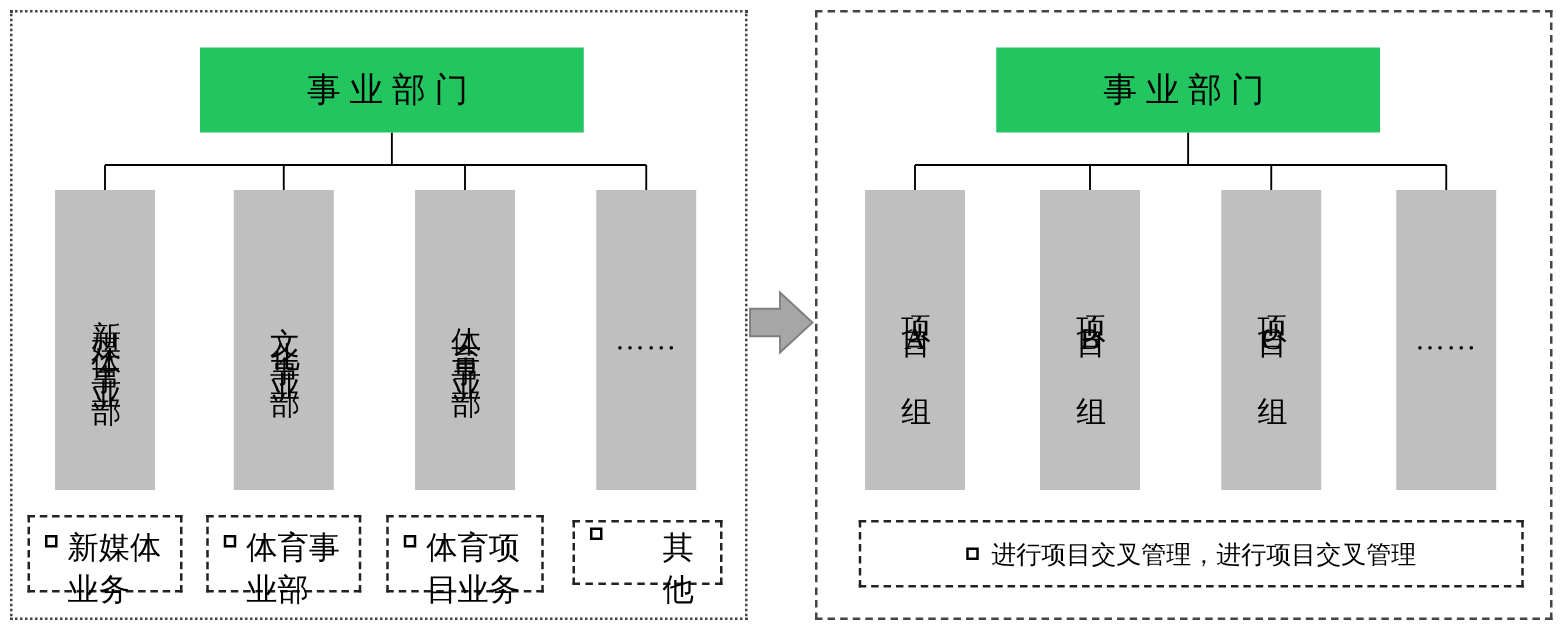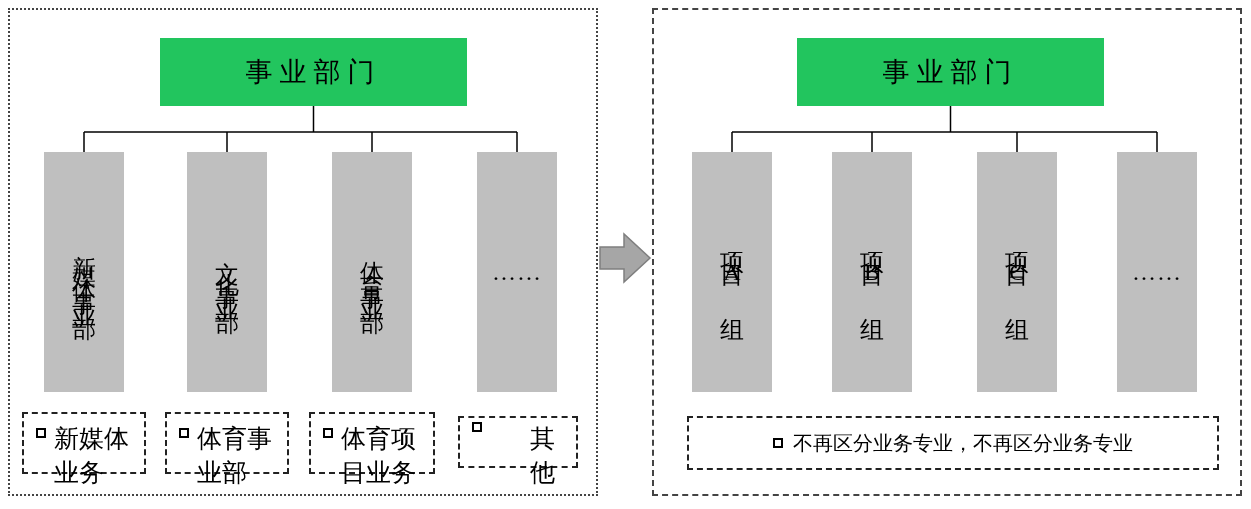--- a/index.html
+++ b/index.html
@@ -175,17 +175,17 @@
     </div>
     <div class="child" style="left:323px">
       <span class="vtext">项目C组</span>
     </div>
     <div class="child" style="left:463px">
       <span class="dots">……</span>
     </div>
 
     <div class="wide-note">
       <span class="sq"></span>
-      <span class="note-text wide">不再区分业务专业，不再区分业务专业</span>
+      <span class="note-text wide">进行项目交叉管理，进行项目交叉管理</span>
     </div>
   </div>
 
 </div>
 
 </body></html>

